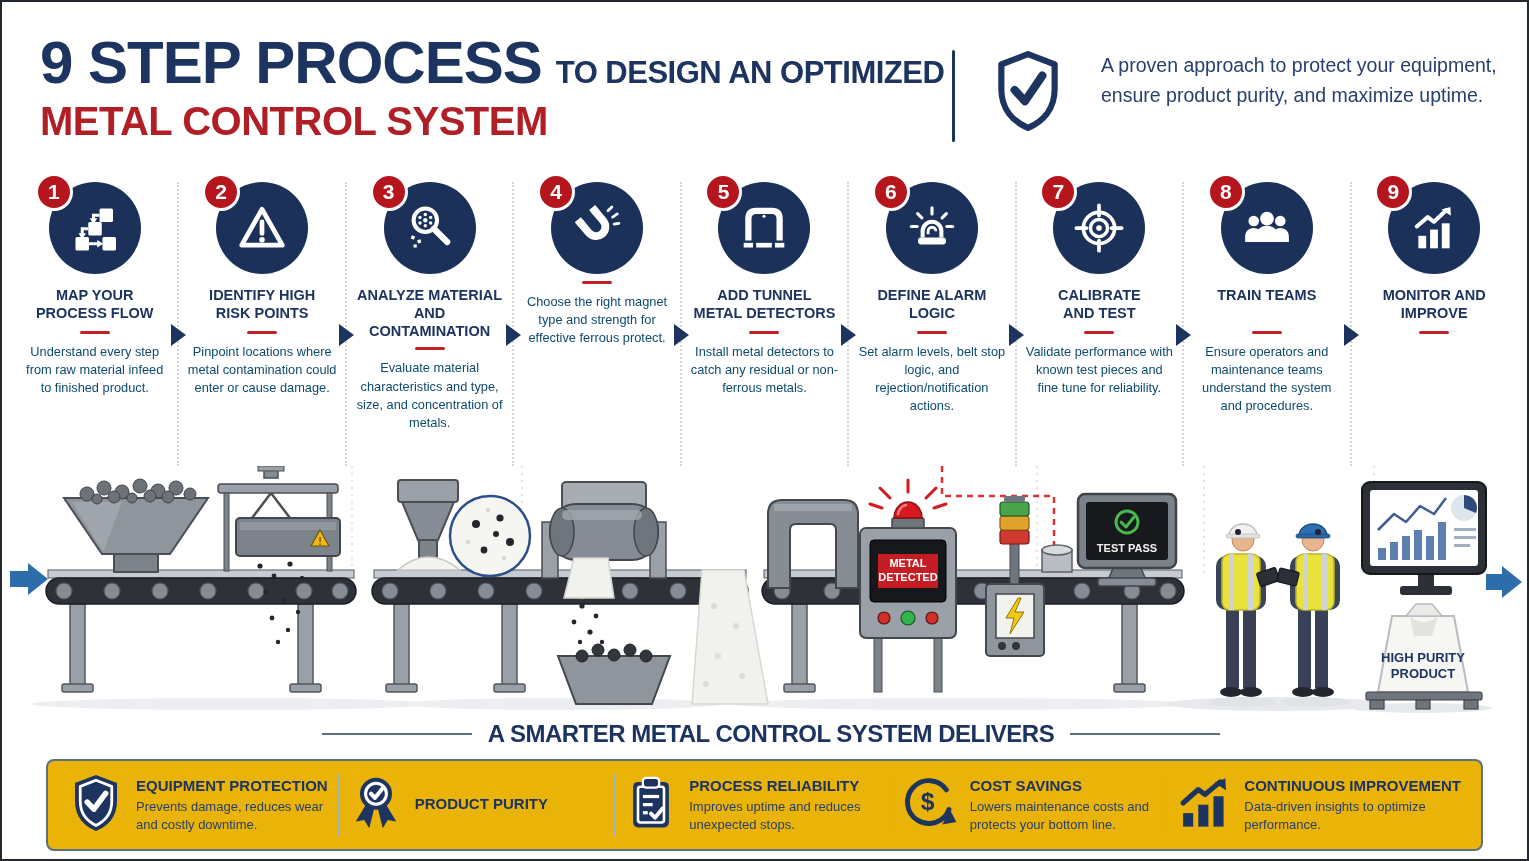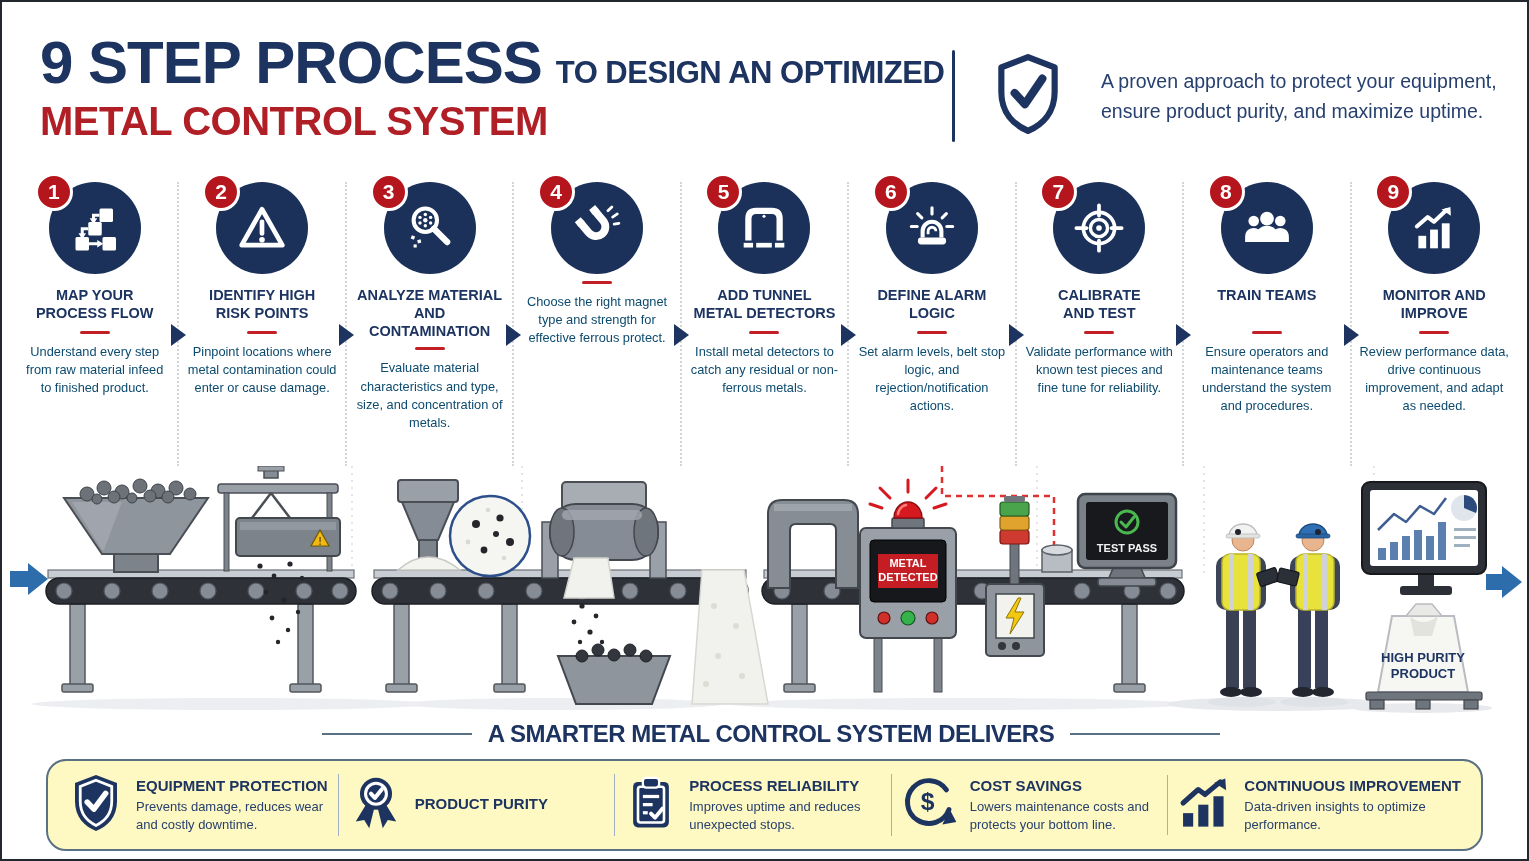--- a/index.html
+++ b/index.html
@@ -9,21 +9,21 @@
     width:1529px; height:861px; background:#ffffff; position:relative;
     border:2px solid #23272e; overflow:hidden; margin:0 auto;
   }
   
   .header { display:flex; align-items:flex-start; padding:26px 30px 6px 38px; height:172px; }
   .header-left { flex:1 1 auto; }
   .title-line1 { white-space:nowrap; }
   .title-main { font-size:60px; font-weight:bold; color:#1d3461; letter-spacing:-1px; }
   .title-kicker { font-size:31px; font-weight:bold; color:#1d3461; margin-left:14px; letter-spacing:-0.5px; }
   .title-line2 { font-size:40px; font-weight:bold; color:#b01f26; letter-spacing:-0.5px; margin-top:2px; }
-  .header-right { display:flex; align-items:center; gap:36px; padding-top:22px; width:545px; flex:0 0 auto; }
+  .header-right { display:flex; gap:36px; padding-top:22px; width:545px; flex:0 0 auto; }
   .header-divider { width:3px; height:92px; background:#1d3461; border-radius:2px; flex:0 0 auto; }
   .header-shield { flex:0 0 auto; }
   .tagline { font-size:19.5px; color:#27406e; line-height:1.55; }
   
   .steps { display:flex; padding:8px 10px 0 10px; height:292px; }
   .step { flex:1 1 0; position:relative; text-align:center; padding:0 8px; }
   .step + .step { border-left:2px dotted #d2d5da; }
   .icon-wrap { position:relative; width:92px; height:92px; margin:0 auto; }
   .icon-circle { width:92px; height:92px; border-radius:50%; background:#1b3159; display:flex; align-items:center; justify-content:center; }
   .badge {
@@ -39,22 +39,22 @@
     border-top:11px solid transparent; border-bottom:11px solid transparent; border-left:15px solid #1d3461;
   }
   
   .illustration { height:247px; position:relative; }
   .illustration svg { display:block; }
   
   .footer-heading { display:flex; align-items:center; justify-content:center; gap:16px; margin-top:4px; height:34px;padding-left:13px; }
   .rule { width:150px; height:2px; background:#5a7184; }
   .footer-heading-text { font-size:24px; font-weight:bold; color:#1d3461; letter-spacing:-0.5px; white-space:nowrap; }
   .benefits-box {
-    margin:8px 44px 0 44px; border:2px solid #5a7184; border-radius:20px;
-    display:flex; align-items:center; padding:14px 10px; height:92px; background:#fef9c3;
+    margin:8px 44px 0 44px; border:2px solid #5a7184; border-radius:8px;
+    display:flex; align-items:center; padding:14px 10px; height:92px; background:#eab308;
   }
   .benefit { flex:1 1 0; display:flex; align-items:center; gap:12px; padding:0 10px; }
   .benefit + .benefit { border-left:1.5px solid #9fb0c0; }
   .benefit-icon { flex:0 0 auto; }
   .benefit-title { font-size:15px; font-weight:bold; color:#1d3461; margin-bottom:4px; white-space:nowrap; }
   .benefit-desc { font-size:13px; color:#27406e; line-height:1.35; }
 </style>
 </head>
 <body>
 
@@ -304,21 +304,20 @@
             <polygon points="26.5,2.5 26.8,8.2 20.8,4.2" fill="#fff"></polygon>
           </svg>
         </div>
         <div class="badge">9</div>
       </div>
       <div class="step-title">
           <div>MONITOR AND</div>
           <div>IMPROVE</div>
         </div>
       <div class="red-dash"></div>
-      <div class="step-desc">Review performance data, drive continuous improvement, and adapt as needed.</div>
     </div>
   </div>
 
   <div class="illustration">
     <svg width="1529" height="247" viewBox="0 0 1529 247">
 
       <ellipse cx="230" cy="238" rx="200" ry="6" fill="#eceef1"></ellipse>
       <ellipse cx="560" cy="238" rx="160" ry="6" fill="#eceef1"></ellipse>
       <ellipse cx="960" cy="238" rx="230" ry="6" fill="#eceef1"></ellipse>
       <ellipse cx="1275" cy="238" rx="110" ry="7" fill="#e7e9ec"></ellipse>

